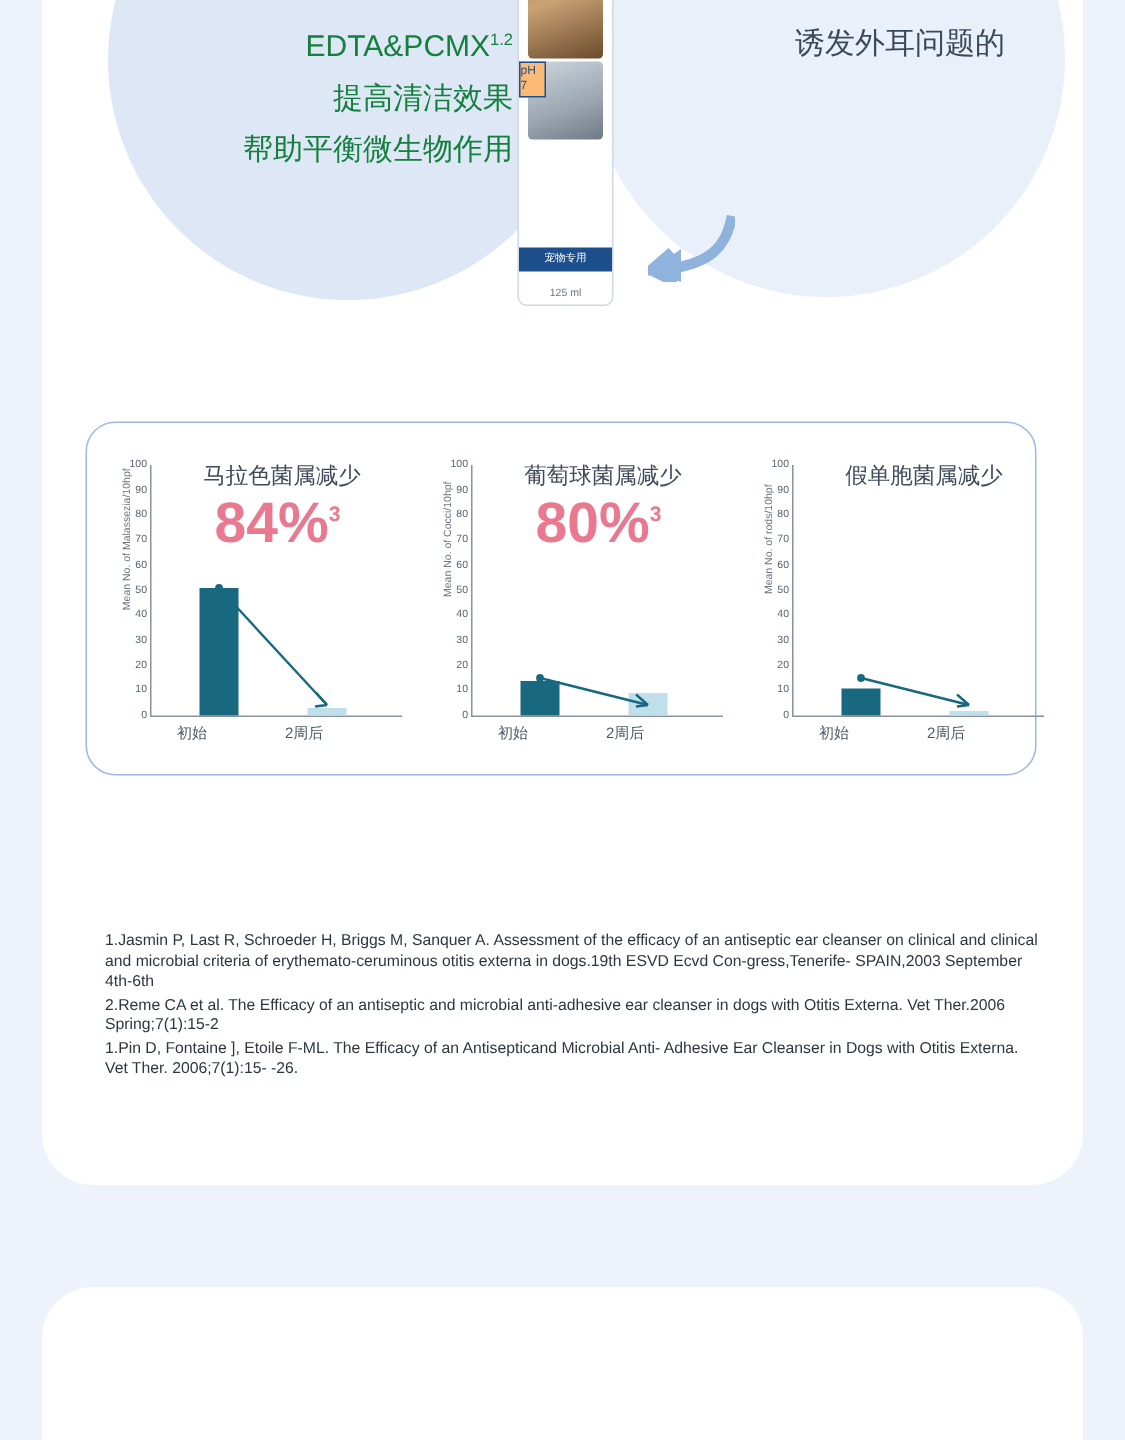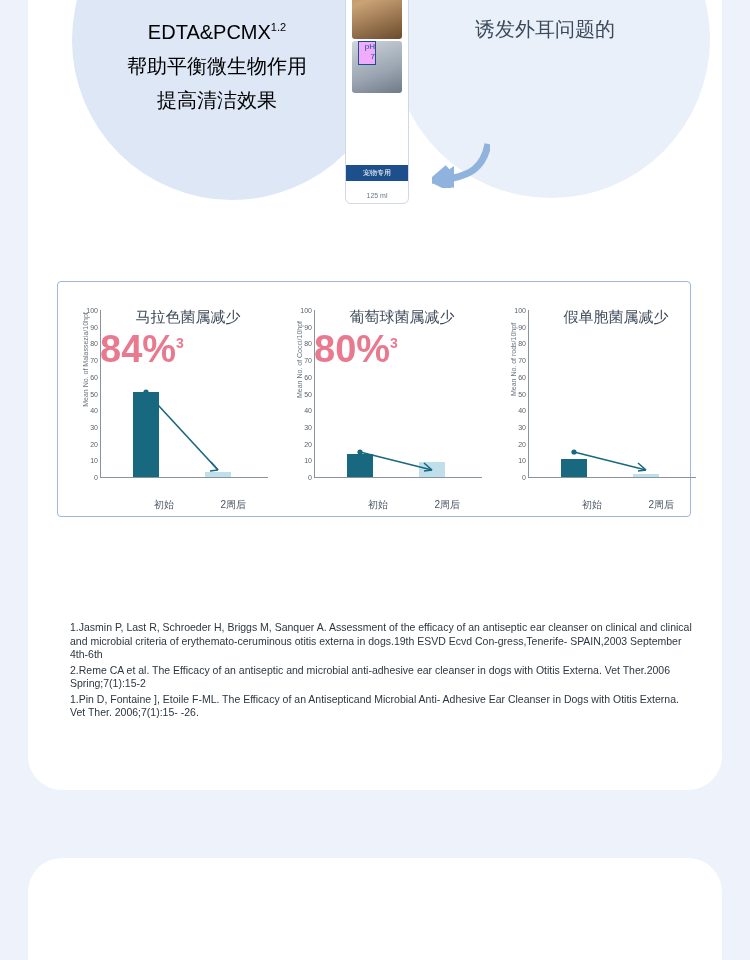--- a/index.html
+++ b/index.html
@@ -57,35 +57,35 @@
     width: 318px;
     height: 318px;
     border-radius: 50%;
     background: #eaf0f9;
   }
   .circle-left-text {
     position: absolute;
     left: 92px;
     top: 10px;
     width: 250px;
-    text-align: center;
-    color: #000000;
+    text-align: right;
+    color: #15803d;
     font-size: 20px;
     line-height: 34px;
   }
   .sup-small {
     font-size: 11px;
     vertical-align: super;
   }
   .circle-right-text {
     position: absolute;
     left: 420px;
     top: 12px;
     width: 250px;
-    text-align: center;
+    text-align: right;
     color: #3b4a5a;
     font-size: 20px;
     line-height: 34px;
   }
   
   .arrow-blue {
     position: absolute;
     left: 432px;
     top: 140px;
     width: 58px;
@@ -117,29 +117,29 @@
     position: absolute;
     left: 6px;
     top: 120px;
     width: 50px;
     height: 52px;
     background: linear-gradient(160deg,#cfd6dd 0%,#9aa5b1 60%,#6f7a86 100%);
     border-radius: 3px;
   }
   .bottle-ph {
     position: absolute;
-    left: 12px;
+    left: 0;
     top: 120px;
     width: 16px;
     height: 22px;
-    background: #f0abfc;
+    background: #fdba74;
     border: 1px solid #1c4f8b;
     color: #1c4f8b;
     font-size: 8px;
-    text-align: right;
+    text-align: left;
     line-height: 10px;
   }
   .bottle-bottom-band {
     position: absolute;
     left: 0;
     bottom: 22px;
     width: 100%;
     height: 16px;
     background: #1c4f8b;
     color: #fff;
@@ -158,21 +158,21 @@
   }
 
   
   .charts-card {
     position: absolute;
     left: 57px;
     top: 281px;
     width: 634px;
     height: 236px;
     border: 1px solid #9db7e0;
-    border-radius: 4px;
+    border-radius: 20px;
     background: #fff;
     box-sizing: border-box;
   }
   .chart {
     position: absolute;
     top: 16px;
     width: 206px;
     height: 205px;
   }
   .chart-1 { left: 8px; }
@@ -186,21 +186,21 @@
     width: 168px;
     text-align: center;
     font-size: 15px;
     color: #3f4b5a;
   }
   .chart-pct {
     position: absolute;
     left: 34px;
     top: 30px;
     width: 170px;
-    text-align: left;
+    text-align: center;
     font-size: 38px;
     font-weight: bold;
     color: #e8798f;
     letter-spacing: 0px;
   }
   .chart-pct sup {
     font-size: 14px;
     font-weight: bold;
     vertical-align: super;
   }
@@ -239,23 +239,22 @@
     bottom: 0;
     width: 26px;
     background: #18687f;
   }
   .bar.light { background: #bfe0ea; }
   .xtick {
     position: absolute;
     top: 172px;
     font-size: 10px;
     color: #4b5563;
-    text-align: right;
+    text-align: left;
     width: 56px;
-    margin-top: 16px;
   }
   .lineplot {
     position: absolute;
     left: 0; top: 0;
     width: 168px;
     height: 168px;
   }
 
   
   .caption {
@@ -286,22 +285,22 @@
 
 <div class="page">
 
   <div class="panel-main"></div>
 
   <div class="circle-left"></div>
   <div class="circle-right"></div>
 
   <div class="circle-left-text">
     <div><span>EDTA&amp;PCMX</span><span class="sup-small">1.2</span></div>
+    <div>提高清洁效果</div>
     <div>帮助平衡微生物作用</div>
-    <div>提高清洁效果</div>
   </div>
 
   <div class="circle-right-text">
     <div>诱发外耳问题的</div>
   </div>
 
   <svg class="arrow-blue" viewBox="0 0 58 48">
     <path d="M56 4 C52 26 40 38 4 40 L16 28 L2 40 L18 48 L12 40" fill="none" stroke="#8fb3dd" stroke-width="7"></path>
     <path d="M2 40 L22 26 L22 48 Z" fill="#8fb3dd"></path>
   </svg>

